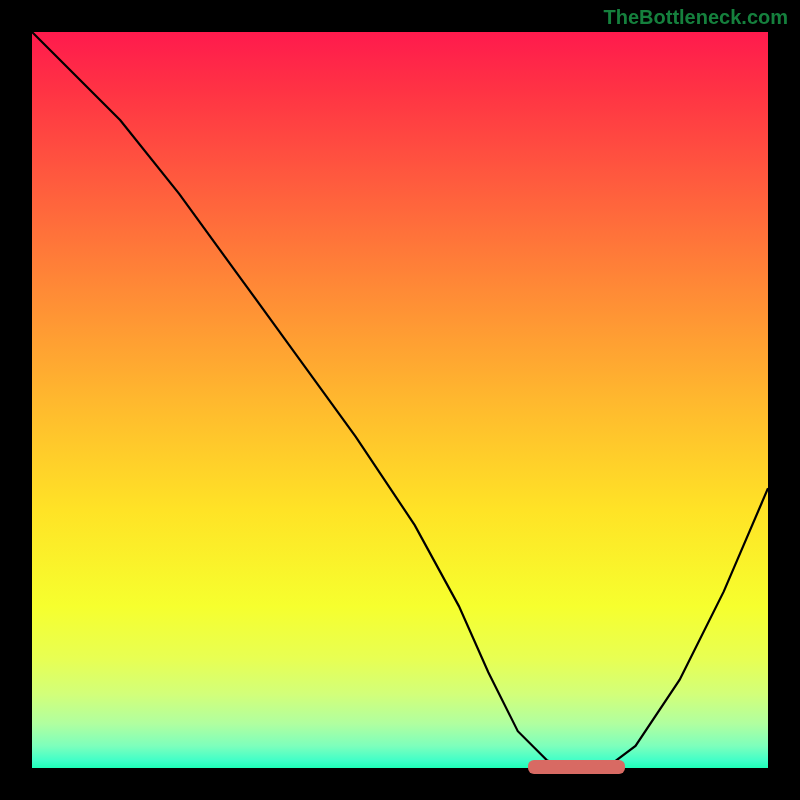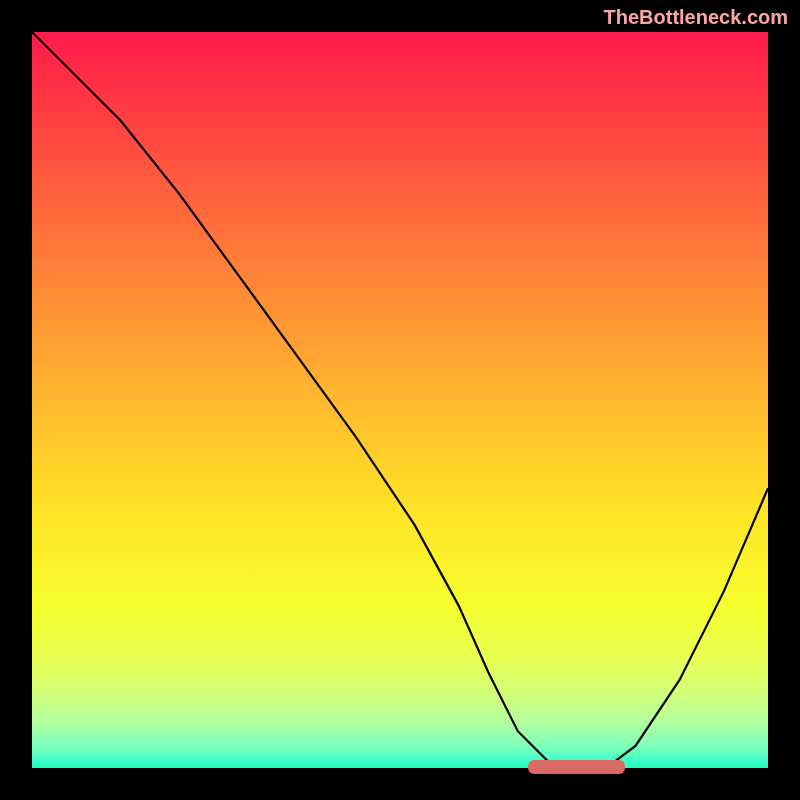--- a/index.html
+++ b/index.html
@@ -8,21 +8,21 @@
     height: 800px;
     background: #000;
     position: relative;
     font-family: Arial, sans-serif;
     overflow: hidden;
   }
   .watermark {
     position: absolute;
     top: 6px;
     right: 12px;
-    color: #fca5a5;
+    color: #15803d;
     font-size: 20px;
     font-weight: bold;
     z-index: 10;
   }
   .plot-area {
     position: absolute;
     left: 32px;
     top: 32px;
     width: 736px;
     height: 736px;

